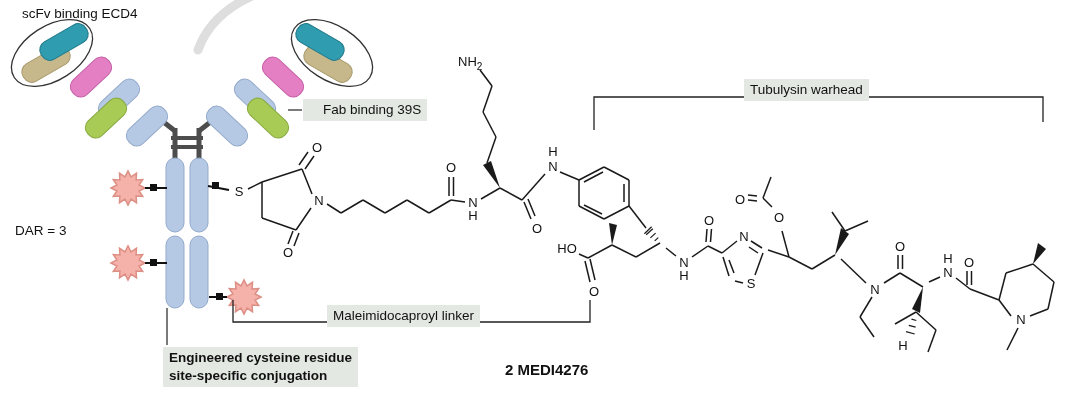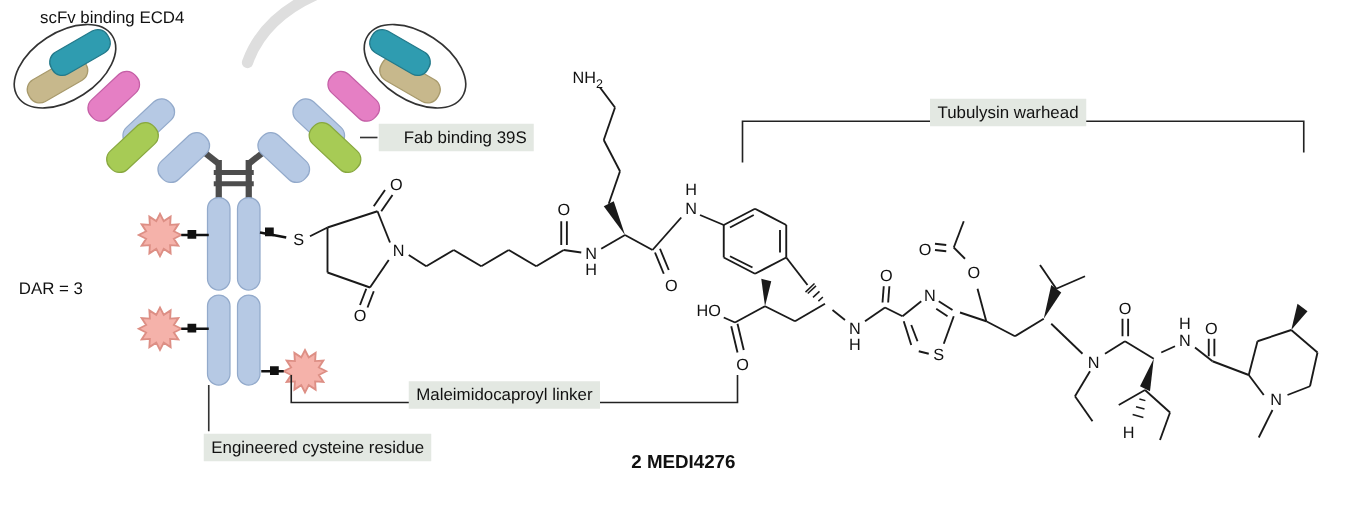--- a/index.html
+++ b/index.html
@@ -240,23 +240,24 @@
     <text x="969" y="267">O</text>
     <text x="1021" y="324">N</text>
   </g>
 
   <g stroke="#222" stroke-width="1.3" fill="none">
     <polyline points="594,130 594,97 1043,97 1043,122"></polyline>
     <polyline points="233,300 233,322 590,322 590,300"></polyline>
   </g>
 </svg>
 
-<div class="lbl" style="left:32px; top:5px;">scFv binding ECD4</div>
+<div class="lbl" style="left:22px; top:5px;">scFv binding ECD4</div>
 <div class="lbl bg" style="left:303px; top:99px;padding-left:20px;">Fab binding 39S</div>
 <div class="lbl" style="left:15px; top:222px;">DAR = 3</div>
-<div class="lbl bg" style="left:163px; top:347px;">
+<div class="lbl bg" style="left:163px; top:347px;font-weight:bold;">
   <span>Engineered cysteine residue</span>
+  <span>site-specific conjugation</span>
 </div>
 <div class="lbl bg" style="left:327px; top:305px;">Maleimidocaproyl linker</div>
 <div class="lbl bg" style="left:744px; top:79px;">Tubulysin warhead</div>
 <div class="lbl bold" style="left:477px; top:360px;">2 MEDI4276</div>
 
 </div>
 
 </body></html>

